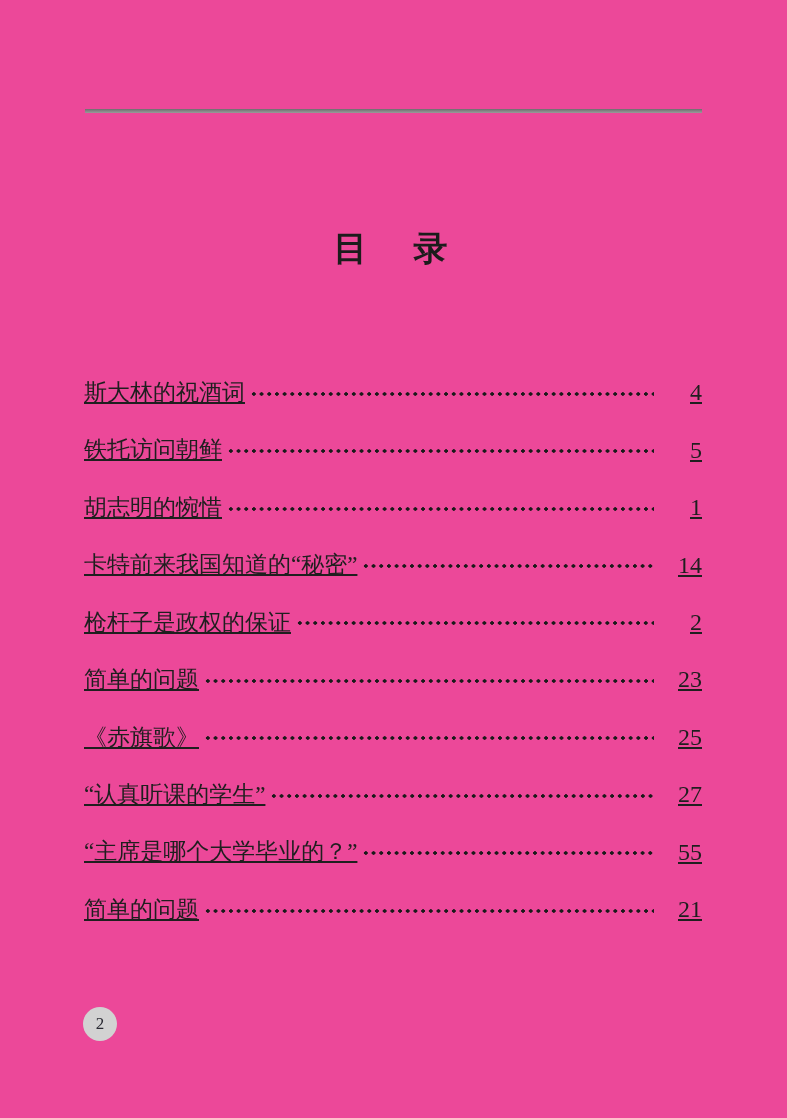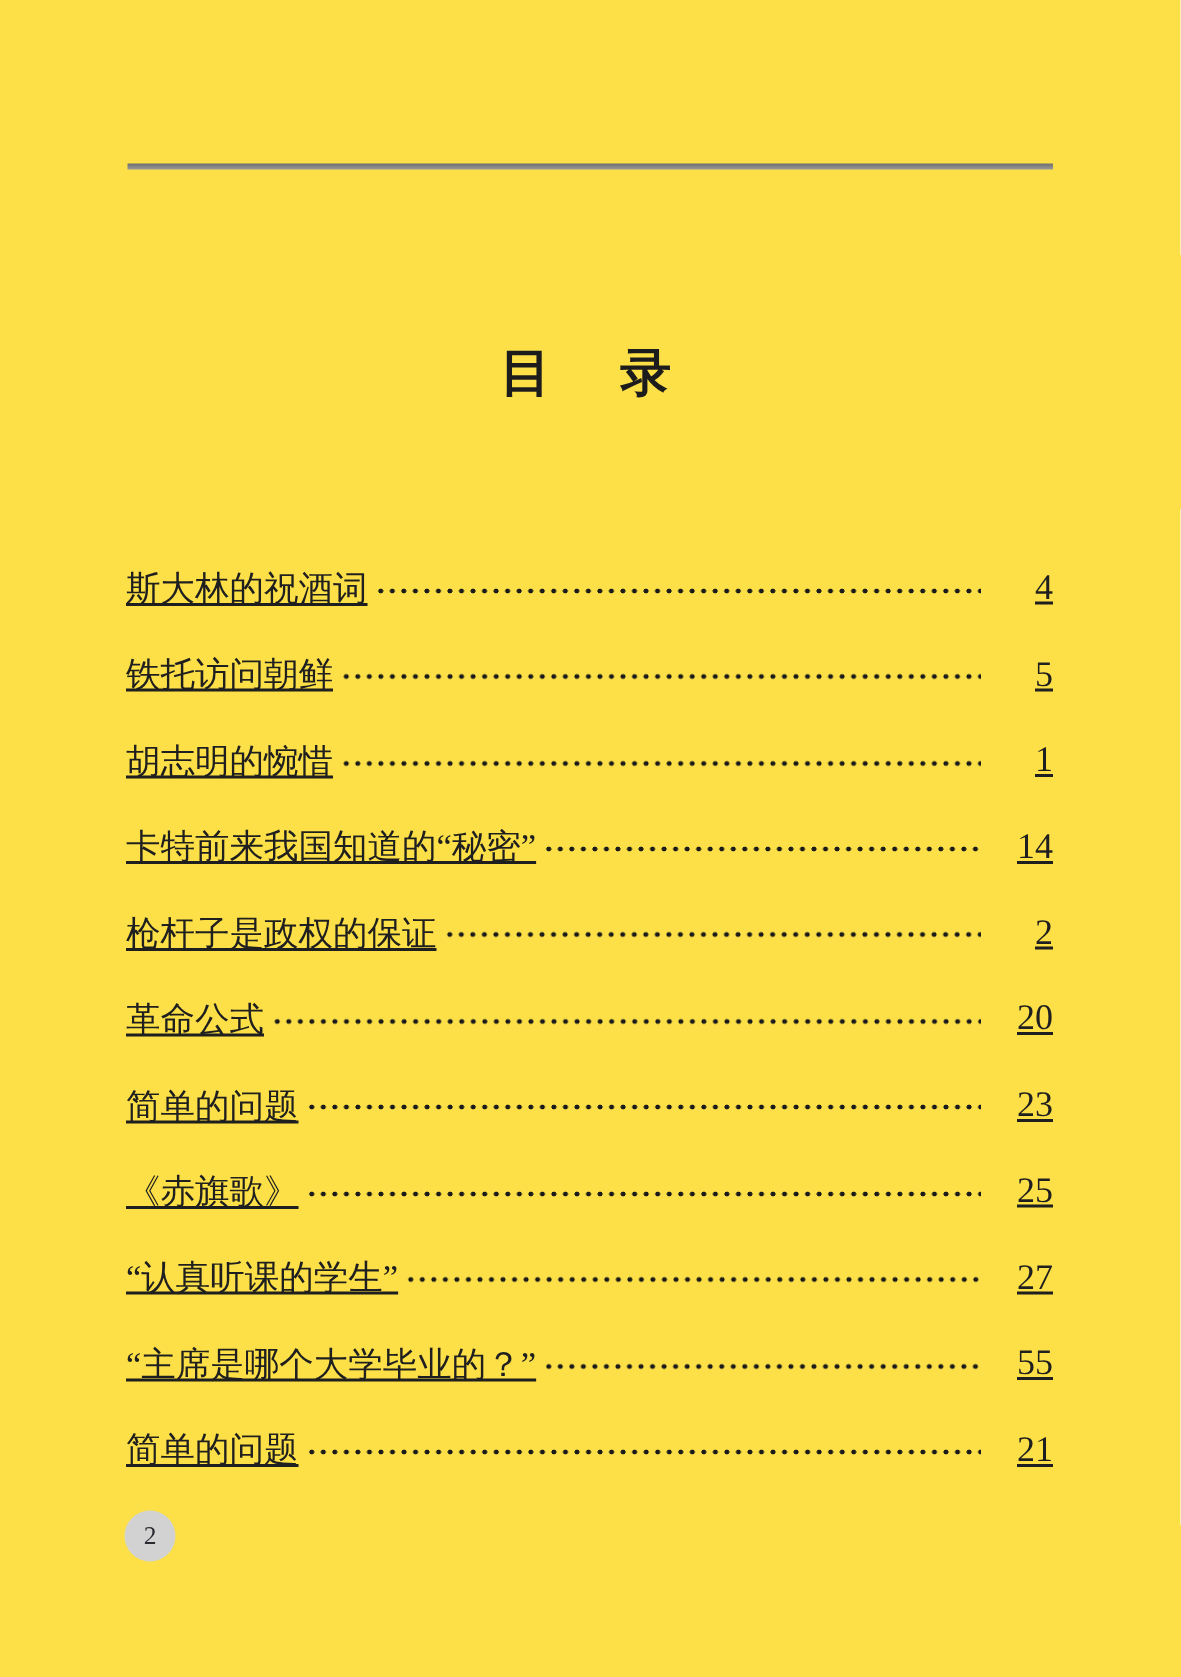--- a/index.html
+++ b/index.html
@@ -6,21 +6,21 @@
   html, body {
     width: 787px; height: 1118px;
     background: #ffffff;
     font-family: "Liberation Serif", "DejaVu Serif", serif;
     color: #1f1f1f;
     overflow: hidden;
     position: relative;
   }
   .page {
     position: absolute; inset: 0;
-    background: #fde047;
+    background: #ec4899;
   }
   .top-rule {
     position: absolute;
     left: 85px; top: 109px;
     width: 617px; height: 4px;
     background: linear-gradient(#6e6e6e, #9a9a9a);
   }
   .toc-title-heading {
     position: absolute;
     left: 0; top: 226px;
@@ -111,25 +111,20 @@
     <span class="toc-leader"></span>
     <span class="toc-entry-page">14</span>
   </div>
 
   <div class="toc-row">
     <span class="toc-entry-title">枪杆子是政权的保证</span>
     <span class="toc-leader"></span>
     <span class="toc-entry-page">2</span>
   </div>
 
-  <div class="toc-row">
-    <span class="toc-entry-title">革命公式</span>
-    <span class="toc-leader"></span>
-    <span class="toc-entry-page">20</span>
-  </div>
 
   <div class="toc-row">
     <span class="toc-entry-title">简单的问题</span>
     <span class="toc-leader"></span>
     <span class="toc-entry-page">23</span>
   </div>
 
   <div class="toc-row">
     <span class="toc-entry-title">《赤旗歌》</span>
     <span class="toc-leader"></span>

